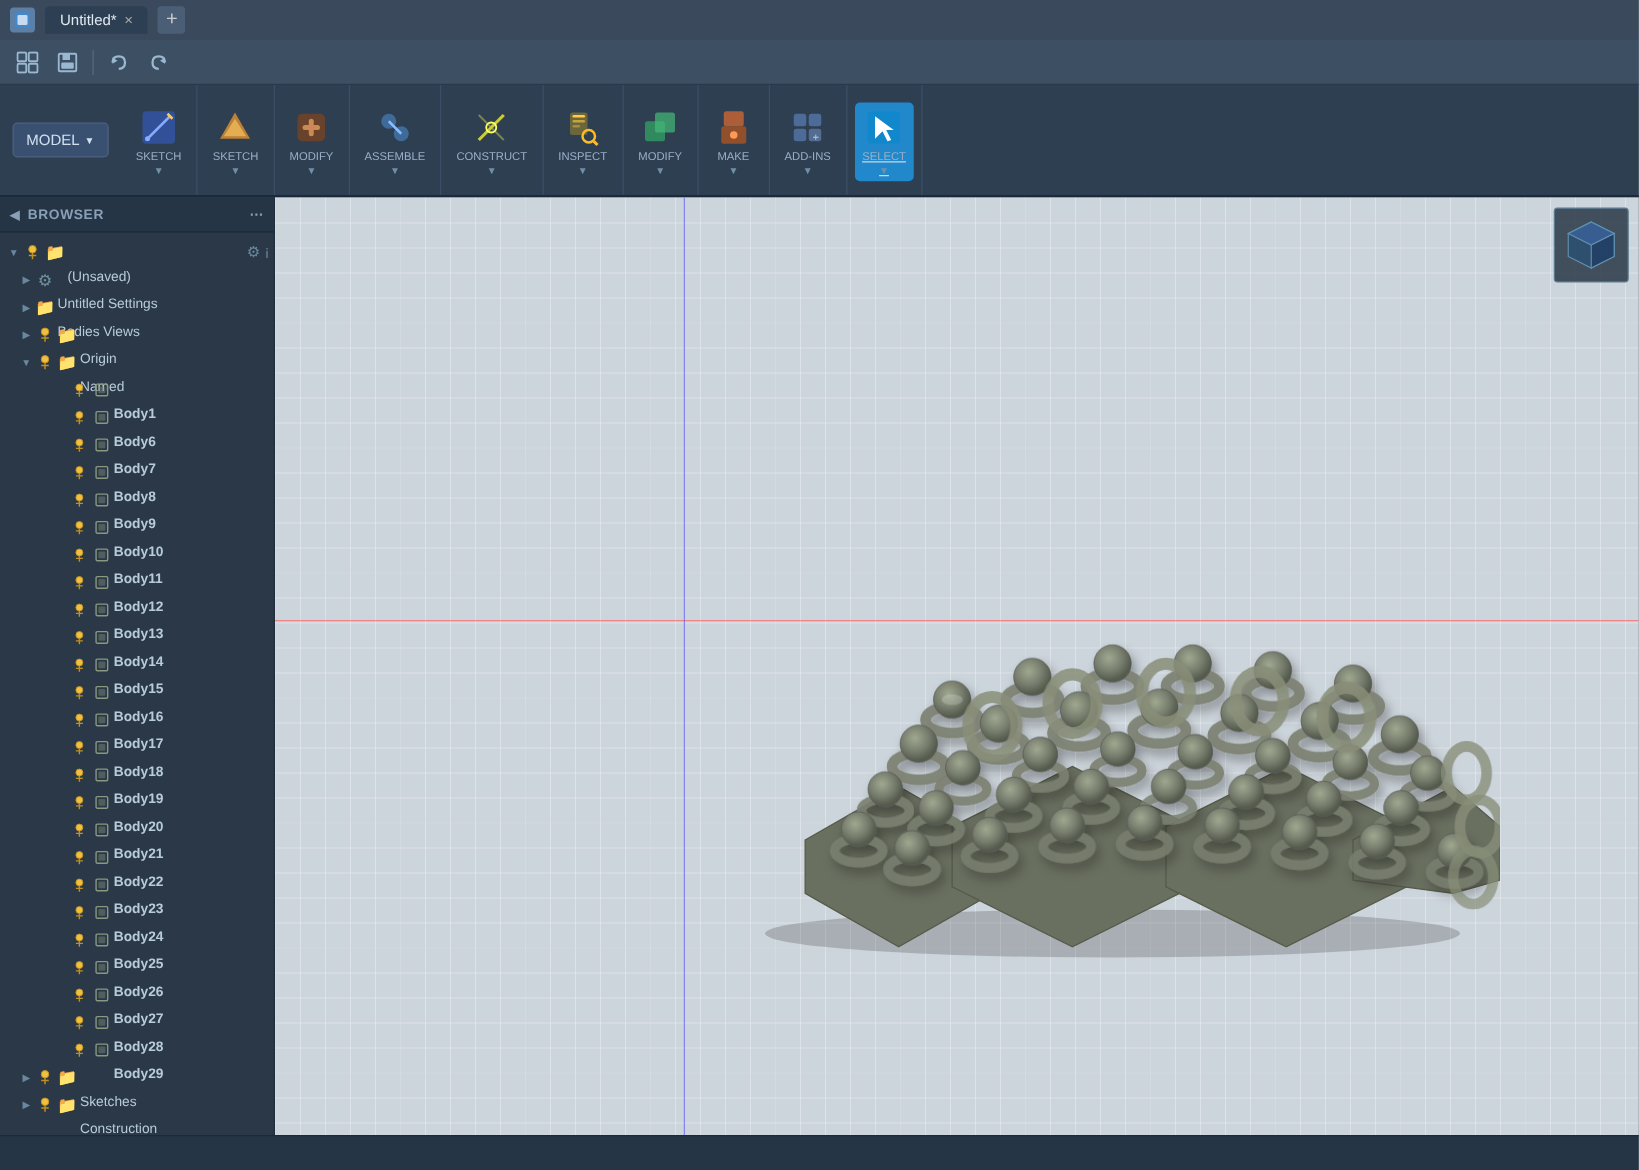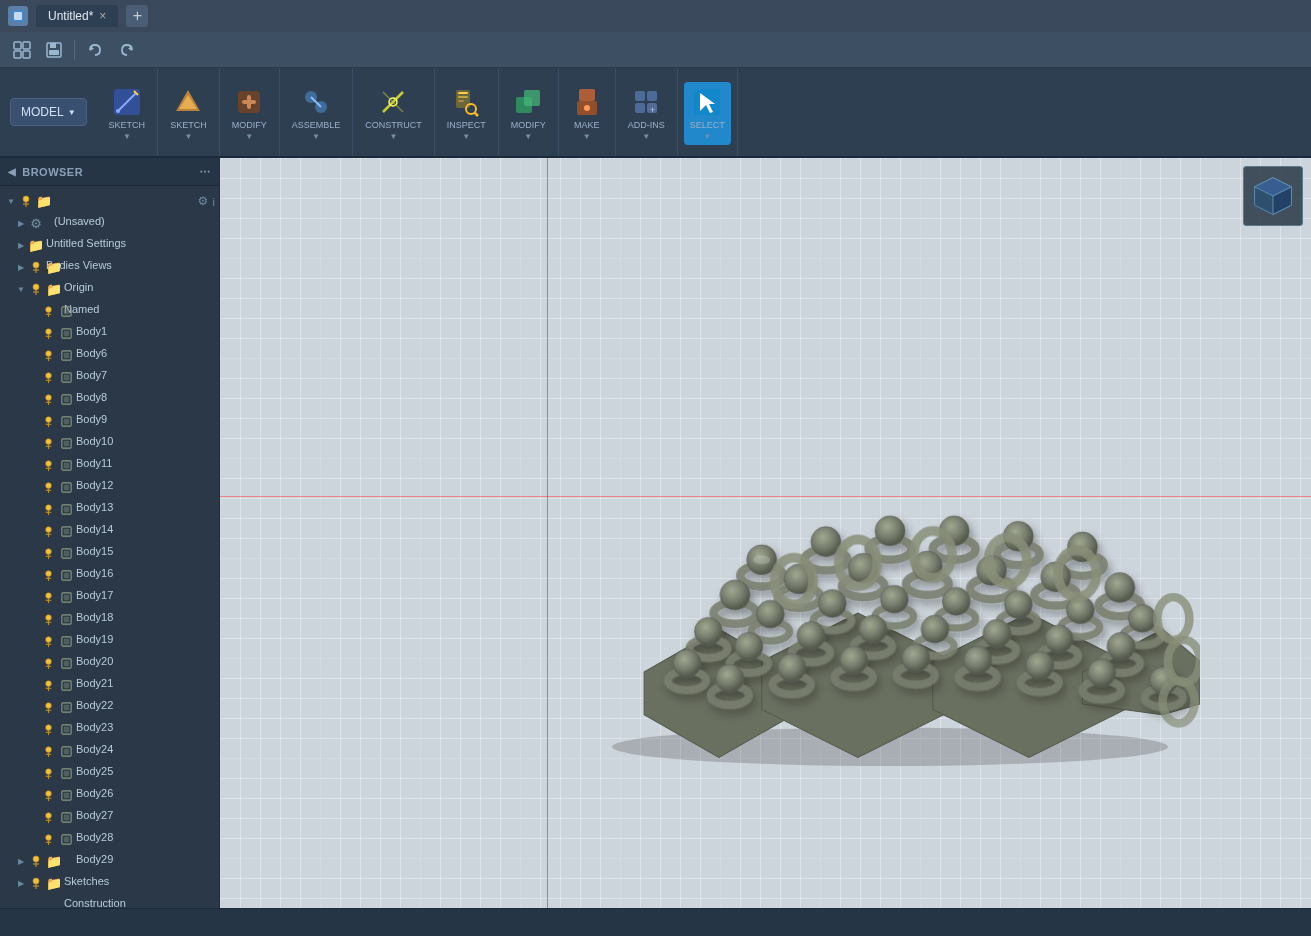--- a/index.html
+++ b/index.html
@@ -169,21 +169,21 @@
       display: flex; align-items: center; justify-content: center;
       font-size: 8px; color: #6888a0; flex-shrink: 0;
     }
     .tree-icon {
       width: 16px; height: 16px;
       display: flex; align-items: center; justify-content: center;
       flex-shrink: 0; margin-right: 2px;
     }
     .tree-label { flex: 1; margin-top: 40px; }
     .indent-1 { padding-left: 14px; }
-    .indent-2 { padding-left: 26px; }
+    .indent-2 { padding-left: 41px; font-weight: bold; }
 
     
     #viewport {
       flex: 1;
       position: relative;
       overflow: hidden;
       background: #c8d0d8;
     }
 
     
@@ -246,20 +246,21 @@
     .icon-inspect { color: #cc9933; }
     .icon-insert { color: #44aa88; }
     .icon-make { color: #cc6633; }
     .icon-addins { color: #6699cc; }
     .icon-select { color: #22aacc; }
 
     
     .rb-btn.active-select {
       background: #2288cc;
       border-radius: 4px;
+      text-decoration: underline;
     }
 
     
     .vp-overlay {
       position: absolute;
       top: 8px; right: 8px;
       display: flex; flex-direction: column; gap: 4px;
     }
     .vp-btn {
       background: rgba(40,55,70,0.85);

